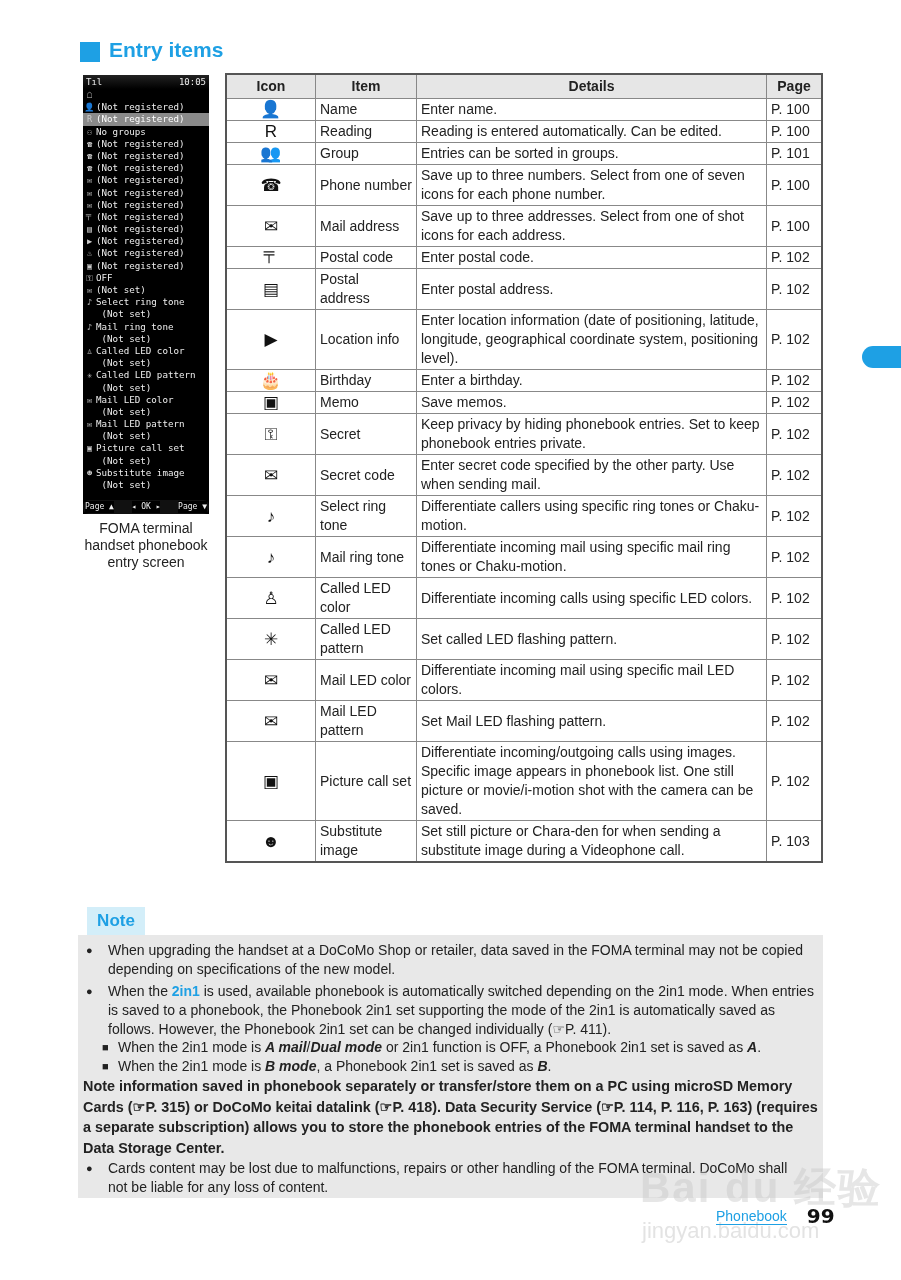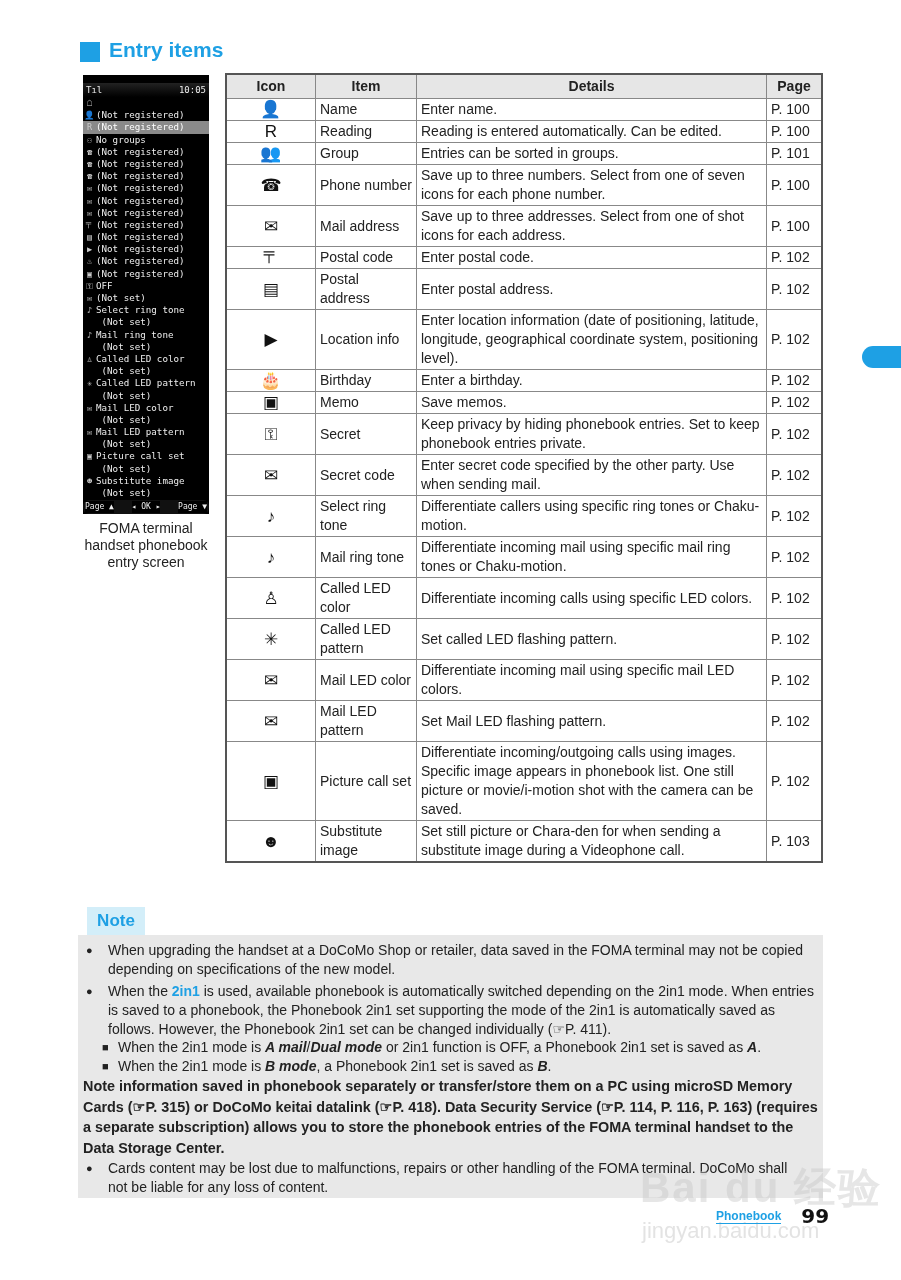--- a/index.html
+++ b/index.html
@@ -2,21 +2,21 @@
 <html><head>
 <meta charset="utf-8">
 <style>
   html, body { margin:0; padding:0; background:#fff; }
   body { width:901px; height:1280px; position:relative; overflow:hidden; font-family:"Liberation Sans", sans-serif; color:#222; }
   .title { position:absolute; left:80px; top:38px; display:flex; align-items:flex-end; }
   .title .sq { width:20px; height:20px; background:#1ea0e4; margin-right:9px; }
   .title .txt { font-size:21px; font-weight:bold; color:#1ea0e4; }
 
   .phone { position:absolute; left:83px; top:75px; width:126px; height:439px; background:#000; color:#eee; font-family:"DejaVu Sans Mono", monospace; font-size:9.2px; line-height:12.2px; overflow:hidden; }
-  .phone .status { height:14px; display:flex; justify-content:space-between; align-items:center; padding:0 3px; font-size:9px; background:linear-gradient(#222,#000);margin-top:8px; }
+  .phone .status { height:14px; display:flex; justify-content:space-between; align-items:center; padding:0 3px; font-size:9px; background:linear-gradient(#222,#000); }
   .phone .row { white-space:pre; padding-left:1px; height:12.2px; display:flex; align-items:center; }
   .phone .row.sel { background:#8a8a8a; color:#fff; }
   .phone .ic { display:inline-block; width:11px; text-align:center; font-size:8.5px; color:#ccc; margin-right:1px; }
   .phone .softkeys { position:absolute; bottom:0; left:0; right:0; height:14px; display:flex; justify-content:space-between; align-items:center; font-size:8px; background:#111; padding:0 2px;border-radius:6px; }
   .phone .softkeys span { background:#000; }
   .caption { position:absolute; left:76px; top:520px; width:140px; text-align:center; font-size:14px; line-height:17px; color:#222; }
 
   table.items { position:absolute; left:225px; top:73px; width:598px; border-collapse:collapse; font-size:14px; line-height:19px; border:2px solid #555;padding-left:20px; }
   table.items th { background:#e6e6e6; font-weight:bold; height:21px; border:1px solid #888; font-size:14px; }
   table.items td { border:1px solid #888; padding:1px 4px; vertical-align:middle; color:#222; }
@@ -27,21 +27,21 @@
   .tab { position:absolute; left:862px; top:346px; width:39px; height:22px; background:#1ea0e4; border-radius:11px 0 0 11px; }
 
   .note-h { position:absolute; left:87px; top:907px; width:58px; height:28px; background:#d3eef9; color:#1ea0e4; font-weight:bold; font-size:17px; display:flex; align-items:center; justify-content:center; }
   .note { position:absolute; left:78px; top:935px; width:745px; height:263px; background:#e8e8e8; font-size:14px; line-height:19px; }
   .note .b { position:absolute; left:8px; }
   .note .b .dot { position:absolute; left:0; top:0; font-size:11px; }
   .note .b .t { position:absolute; left:22px; }
   .note .bold { position:absolute; left:5px; width:738px; font-weight:bold; font-size:14.4px; line-height:20.5px; }
   .blue { color:#1ea0e4; font-weight:bold; }
   .footer { position:absolute; left:716px; top:1204px; display:flex; align-items:center; }
-  .footer .sec { font-size:12px; font-weight:bold; color:#1ea0e4; border-bottom:1px solid #1ea0e4; }
+  .footer .sec { font-size:14px; font-weight:normal; color:#1ea0e4; border-bottom:1px solid #1ea0e4; }
   .footer .num { font-size:20px; font-weight:bold; color:#111; margin-left:20px; font-family:"DejaVu Sans", sans-serif; }
   .wm { position:absolute; left:640px; top:1160px; font-size:42px; font-weight:bold; color:rgba(200,200,200,0.45); letter-spacing:2px; }
   .wm2 { position:absolute; left:642px; top:1218px; font-size:22px; color:rgba(200,200,200,0.5); }
 </style>
 </head>
 <body>
 
 <div class="title">
   <div class="sq"></div>
   <div class="txt">Entry items</div>

